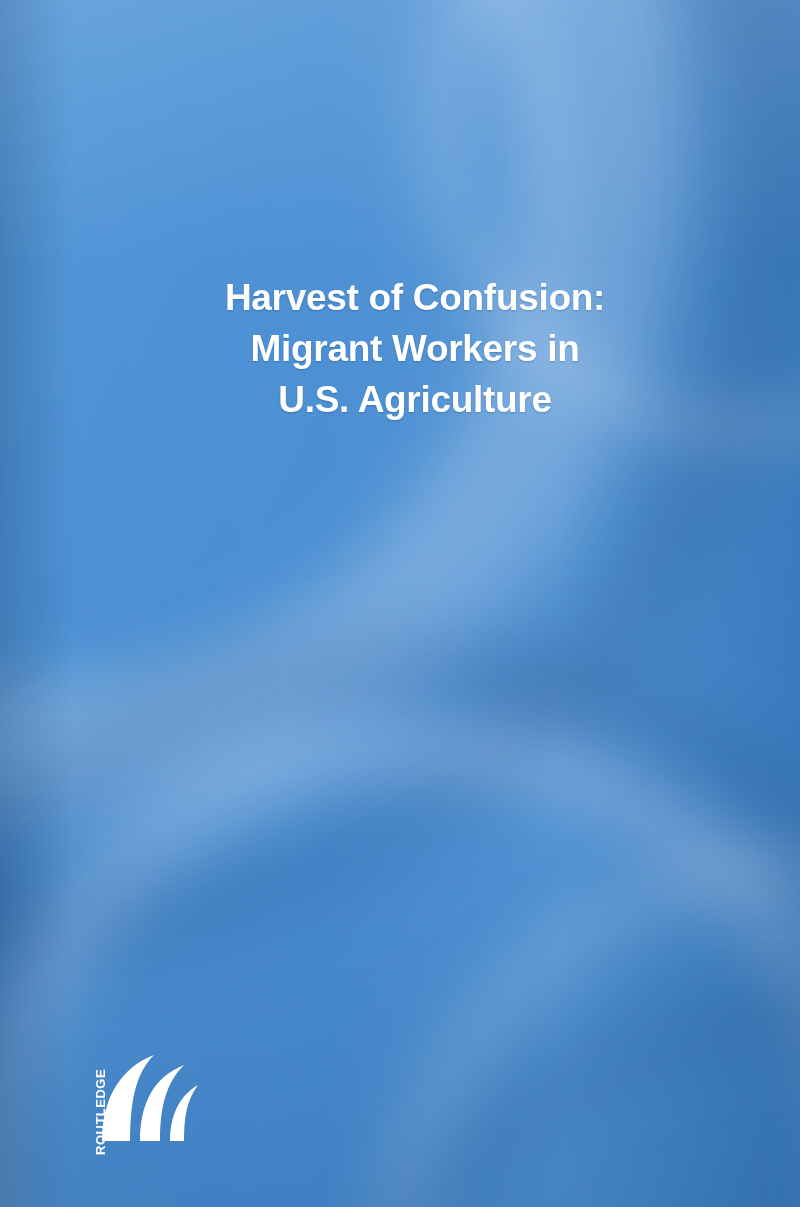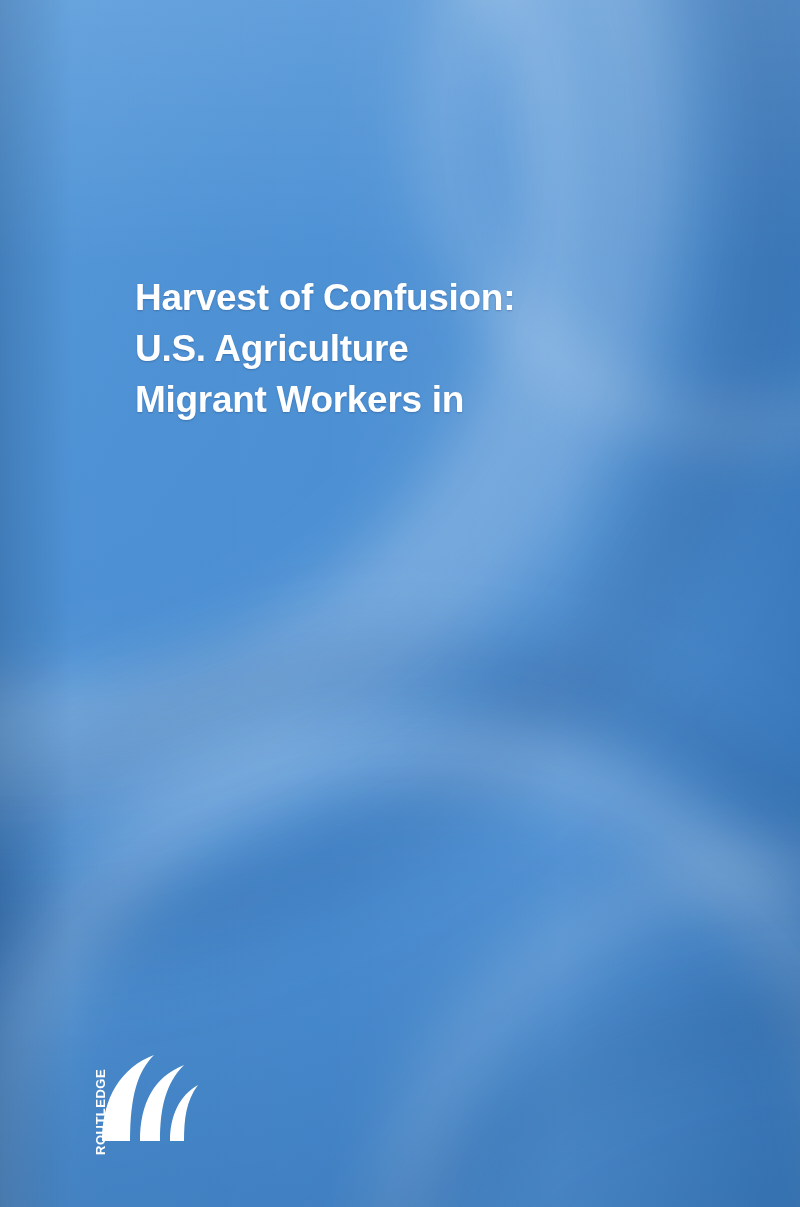--- a/index.html
+++ b/index.html
@@ -7,20 +7,21 @@
     padding: 0;
     background: #ffffff;
   }
   .cover {
     position: relative;
     width: 800px;
     height: 1207px;
     overflow: hidden;
     background: #4a90d9;
     font-family: "Liberation Sans", sans-serif;
+    text-align: center;
   }
   
   .bg-base {
     position: absolute;
     inset: 0;
     background:
       linear-gradient(115deg, #5a9ede 0%, #4f93d6 25%, #4a8ed2 50%, #4489cf 75%, #3f84ca 100%);
   }
   
   .swirl {
@@ -173,22 +174,22 @@
   <div class="swirl dark s5"></div>
   <div class="swirl s6"></div>
   <div class="swirl s7"></div>
   <div class="swirl dark s8"></div>
   <div class="edge-shade"></div>
   <div class="top-shade"></div>
 
   <div class="content">
     <div class="title-block">
       <div class="title-line">Harvest of Confusion:</div>
+      <div class="title-line">Migrant Workers in</div>
       <div class="title-line">U.S. Agriculture</div>
-      <div class="title-line">Migrant Workers in</div>
     </div>
 
 
     <div class="logo">
       <svg width="118" height="118" viewBox="0 0 118 118" xmlns="http://www.w3.org/2000/svg" aria-hidden="true">
         <path d="M14 104 C14 60, 34 30, 66 18 C50 34, 42 58, 42 104 Z" fill="#ffffff"></path>
         <path d="M52 104 C52 66, 66 40, 96 28 C78 46, 72 70, 72 104 Z" fill="#ffffff"></path>
         <path d="M82 104 C82 78, 92 58, 110 48 C98 64, 96 82, 96 104 Z" fill="#ffffff"></path>
       </svg>
     </div>

